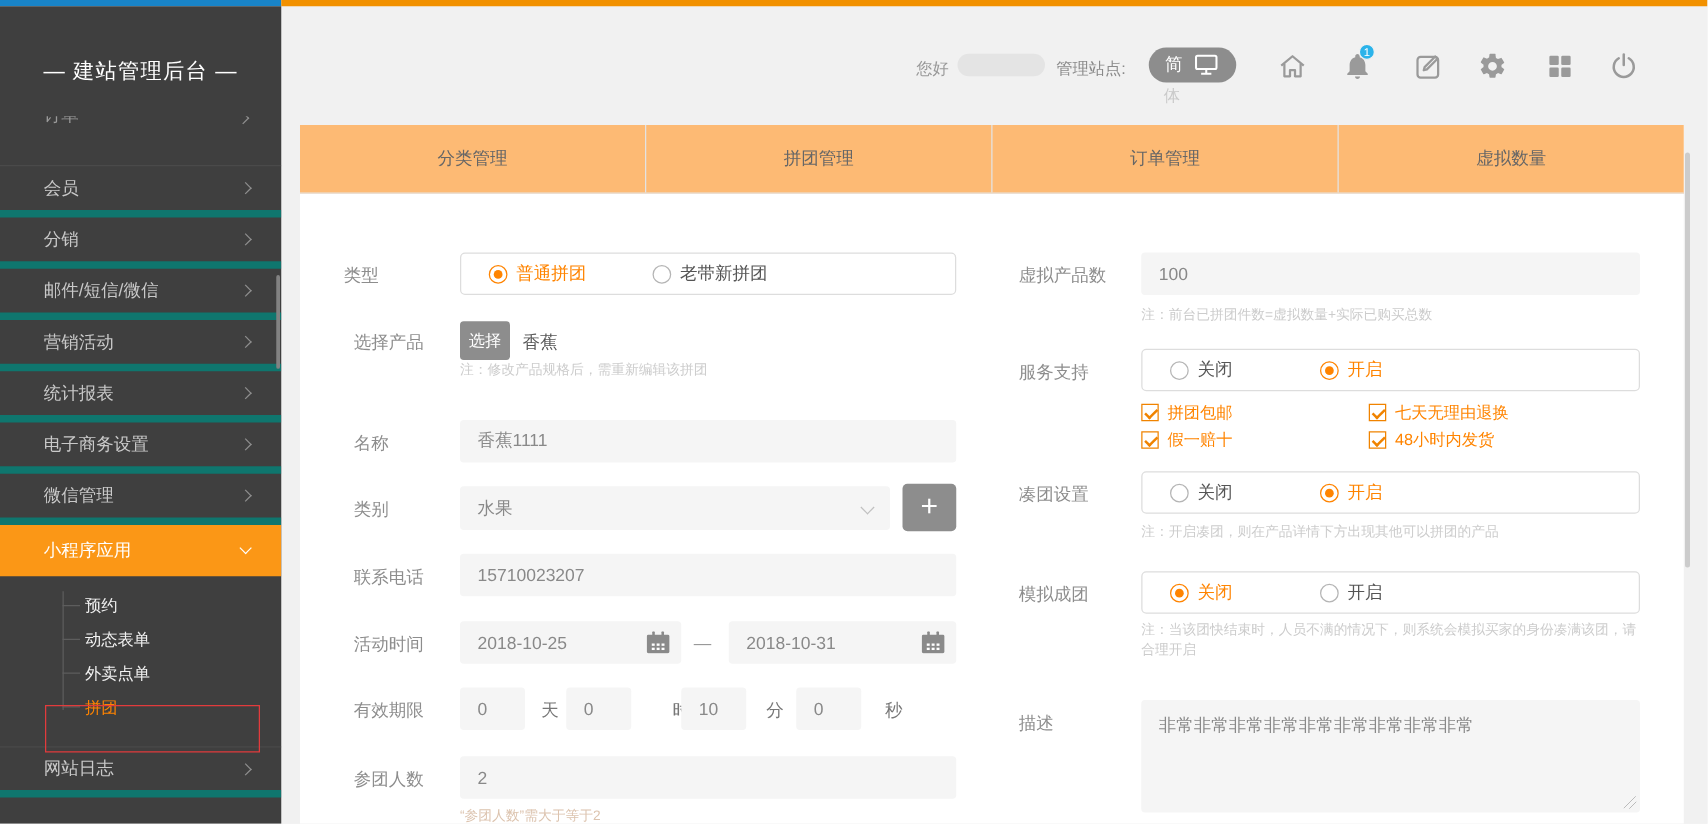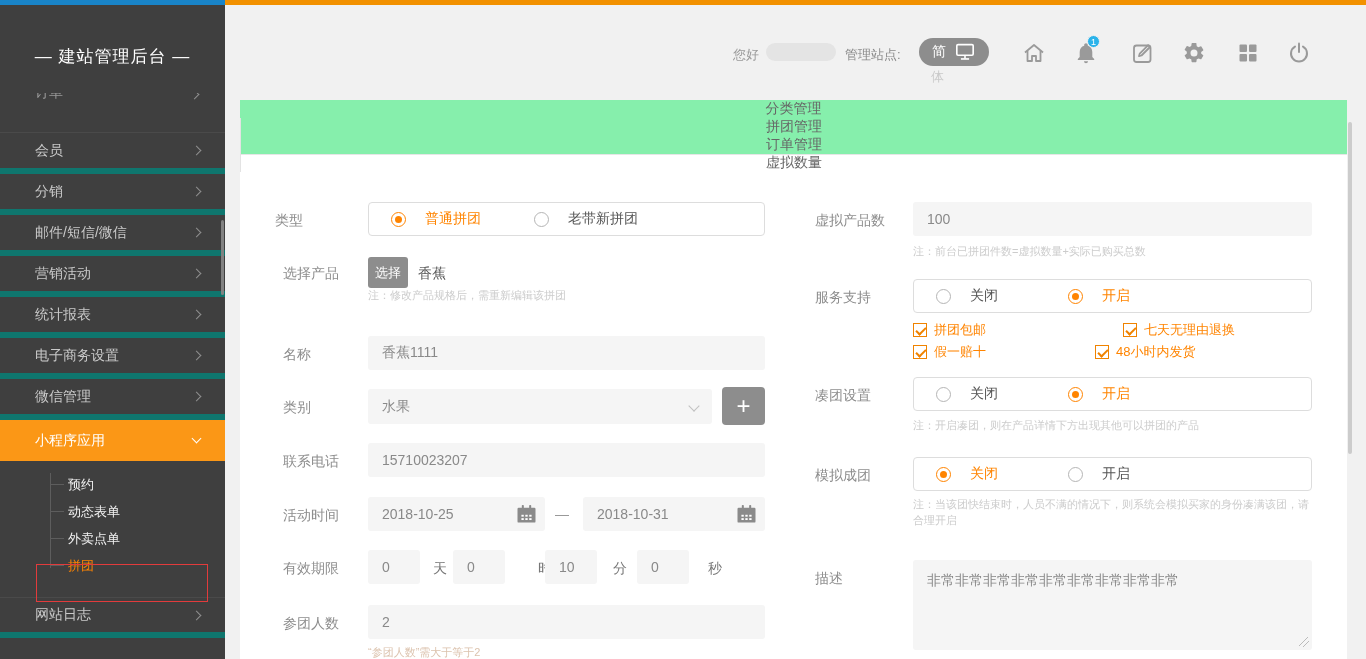--- a/index.html
+++ b/index.html
@@ -37,28 +37,28 @@
   .user-blur { left:766px; top:43px; width:70px; height:18px; background:#e4e4e4; border-radius:9px; }
   .lang-pill { left:919px; top:38px; width:70px; height:28px; background:#8d8d8d; border-radius:14px; display:flex; align-items:center; color:#fff; font-size:14px; cursor:pointer; }
   .lang-pill .zh { margin-left:13px; }
   .lang-pill svg { margin-left:9px; }
   .lang-sub { left:931px; top:68px; font-size:13px; color:#c9c9c9; }
   .tb-icon { width:24px; height:24px; color:#9a9a9a; cursor:pointer; }
   .badge { position:absolute; left:13px; top:-6px; width:13px; height:13px; background:#2bb3ea; border:1px solid #f1f1f1; border-radius:50%; color:#fff; font-size:9px; display:flex; align-items:center; justify-content:center; }
 
   
   .card { left:240px; top:100px; width:1107px; height:559px; background:#fff; }
-  .tabs { position:absolute; left:0; top:0; width:1107px; height:55px; background:#86efac; border-bottom:1px solid #e6e6e6; display:flex;flex-direction:column; }
+  .tabs { position:absolute; left:0; top:0; width:1107px; height:55px; background:#fdba74; border-bottom:1px solid #e6e6e6; display:flex; }
   .tab { flex:1; display:flex; align-items:center; justify-content:center; font-size:14px; color:#666; cursor:pointer; }
   .tab + .tab { border-left:1px solid #e3e3e3; }
 
   .flabel { position:absolute; font-size:14px; color:#8d8d8d; }
   .input { position:absolute; background:#f5f5f5; border-radius:3px; height:34px; display:flex; align-items:center; padding:0 14px; font-size:14px; color:#898989; cursor:text; }
   .rgroup { position:absolute; height:34px; background:#fff; border:1px solid #ddd; border-radius:4px; display:flex; align-items:center; }
-  .ritem { display:flex; align-items:center; gap:19px; font-size:14px; color:#555; cursor:pointer; }
+  .ritem { display:flex; align-items:center; gap:7px; font-size:14px; color:#555; cursor:pointer; }
   .ritem.sel-txt { color:#ff8400; }
   .radio { display:inline-block; width:15px; height:15px; border:1px solid #b5b5b5; border-radius:50%; background:#fff; position:relative; flex:none; }
   .radio.sel { border-color:#ff8400; }
   .radio.sel::after { content:""; position:absolute; left:3px; top:3px; width:7px; height:7px; border-radius:50%; background:#ff8400; }
   .note { position:absolute; font-size:11px; color:#ccc; }
   .gbtn { position:absolute; background:#8d8d8d; color:#fff; border-radius:3px; display:flex; align-items:center; justify-content:center; cursor:pointer; }
   .cbitem { position:absolute; display:flex; align-items:center; gap:7px; font-size:13px; color:#ff8400; cursor:pointer; }
   .cb { width:14px; height:14px; border:1px solid #f08300; background:#fff; position:relative; flex:none; }
   .cb::after { content:""; position:absolute; left:2px; top:3px; width:8px; height:4px; border-left:2px solid #f08300; border-bottom:2px solid #f08300; transform:rotate(-45deg); }
   .selchev { position:absolute; right:14px; top:13px; width:8px; height:8px; border-right:1.5px solid #c0c0c0; border-bottom:1.5px solid #c0c0c0; transform:rotate(45deg); }
@@ -292,21 +292,21 @@
     </div>
     <div class="ritem sel-txt" style="margin-left:70px;">
       <span class="radio sel"></span>
       <span>开启</span>
     </div>
   </div>
   <div class="cbitem" style="left:673px; top:221px;">
     <span class="cb"></span>
     <span>拼团包邮</span>
   </div>
-  <div class="cbitem" style="left:883px; top:221px;">
+  <div class="cbitem" style="left:855px; top:221px;">
     <span class="cb"></span>
     <span>七天无理由退换</span>
   </div>
   <div class="cbitem" style="left:673px; top:243px;">
     <span class="cb"></span>
     <span>假一赔十</span>
   </div>
   <div class="cbitem" style="left:855px; top:243px;">
     <span class="cb"></span>
     <span>48小时内发货</span>

